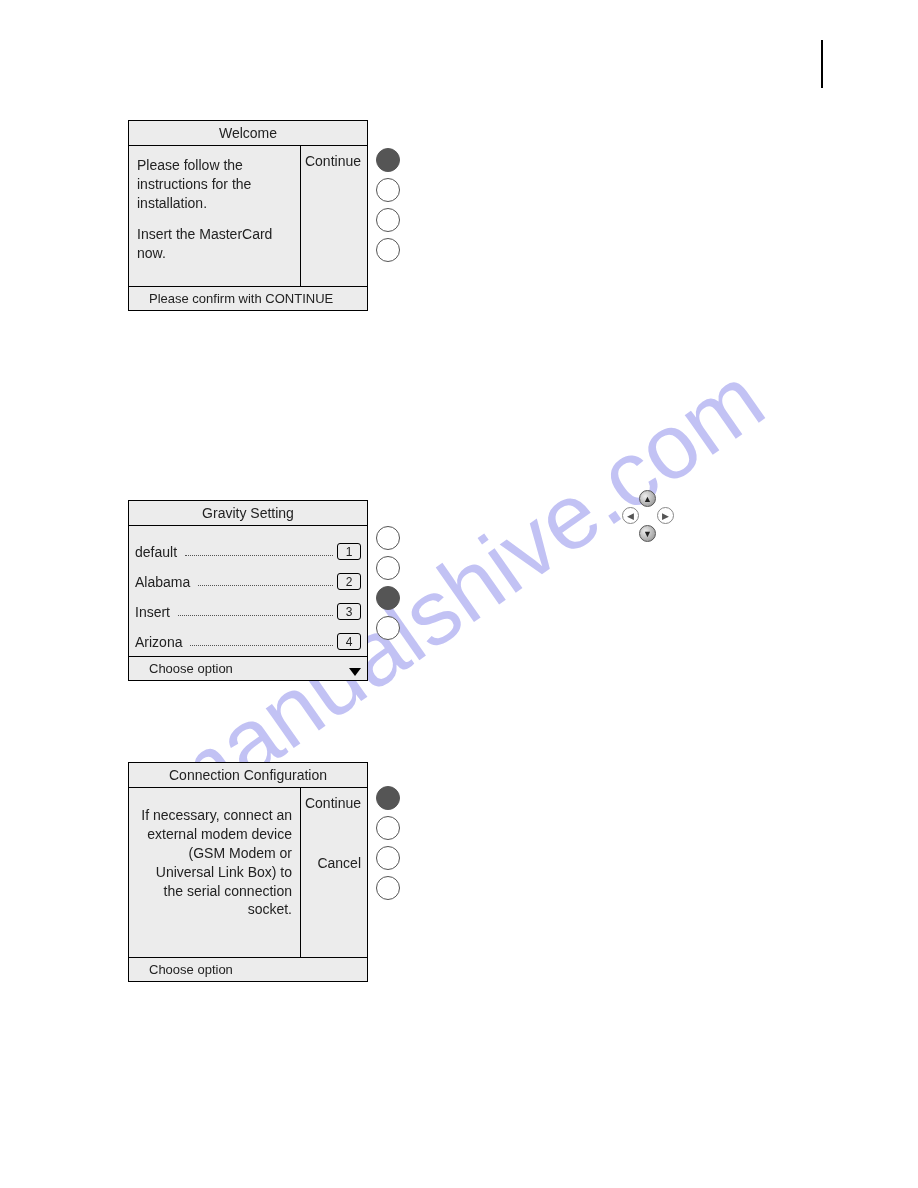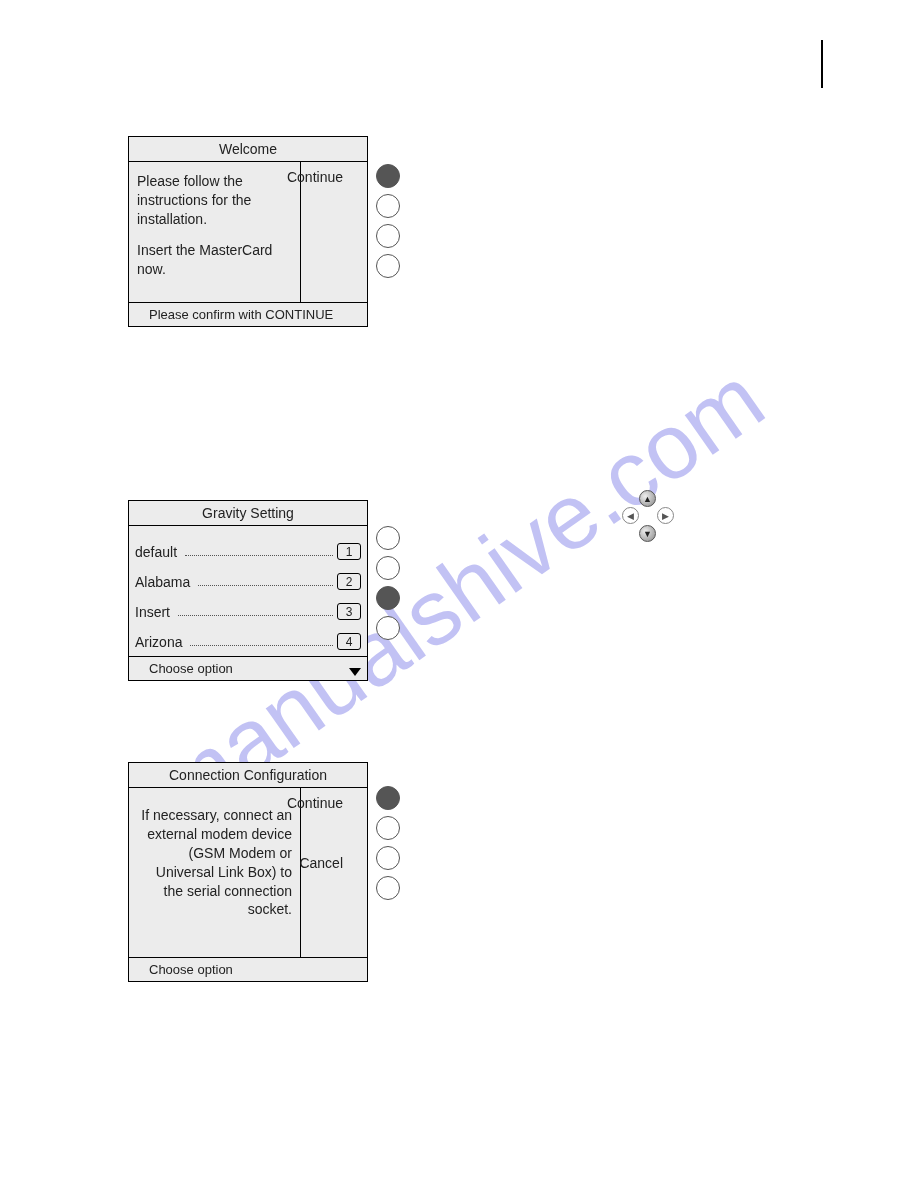--- a/index.html
+++ b/index.html
@@ -79,21 +79,21 @@
   .soft-col {
     width: 66px;
     display: flex;
     flex-direction: column;
   }
   .soft-label {
     height: 30px;
     display: flex;
     align-items: center;
     justify-content: flex-end;
-    padding-right: 24px;
+    padding-right: 6px;
     font-size: 14px;
   }
   
   .btn-col {
     display: flex;
     flex-direction: column;
     gap: 6px;
     margin-left: 8px;
     margin-top: 24px;
   }
@@ -168,21 +168,21 @@
   .dpad .left  { left: 0; top: 17px; }
   .dpad .right { right: 0; top: 17px; }
 </style>
 </head>
 <body>
 
 <div class="page-edge"></div>
 
 <div class="watermark">manualshive.com</div>
 
-<div class="block" style="left:128px; top:136px;justify-content:space-between;">
+<div class="block" style="left:128px; top:120px;justify-content:space-between;">
   <div class="device">
     <div class="device-header">Welcome</div>
     <div class="body-split">
       <div class="body-text">
         <p>Please follow the instructions for the installation.</p>
         <p>Insert the MasterCard now.</p>
       </div>
       <div class="soft-col">
         <div class="soft-label">Continue</div>
         <div class="soft-label"></div>

